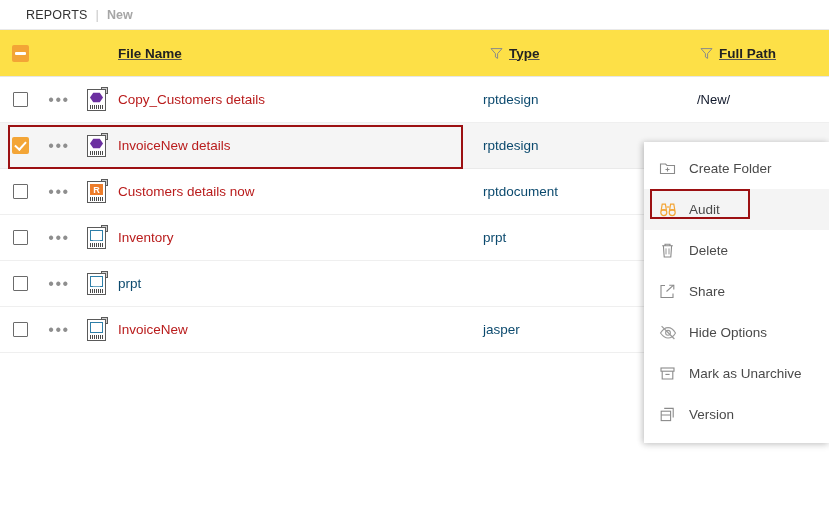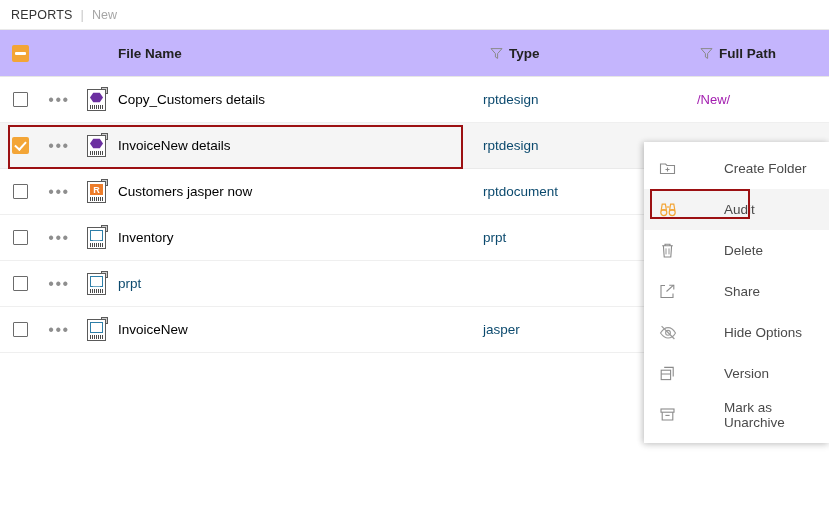--- a/index.html
+++ b/index.html
@@ -15,49 +15,51 @@
     color: #555;
     overflow: hidden;
     position: relative;
   }
 
   
   .breadcrumb {
     height: 29px;
     display: flex;
     align-items: center;
-    padding-left: 11px;
+    padding-left: 26px;
     background: #ffffff;
     box-sizing: border-box;
   }
   .crumb-root {
     font-size: 12.5px;
     color: #333333;
     letter-spacing: .2px;
   }
   .crumb-sep {
     color: #c9c9c9;
     margin: 0 8px;
     font-size: 13px;
   }
   .crumb-current {
     font-size: 12.5px;
     color: #a6a6a6;
+    font-weight: bold;
   }
 
   
   .table {
     border-top: 1px solid #e9e9e9;
   }
   .thead {
     height: 47px;
-    background: #c4b5fd;
+    background: #fde047;
     border-bottom: 1px solid #e6e6e6;
     display: flex;
     box-sizing: border-box;
+    text-decoration: underline;
   }
   .col-check { width: 40px; display: flex; align-items: center; justify-content: center; flex: none; }
   .col-dots  { width: 38px; display: flex; align-items: center; justify-content: center; flex: none; }
   .col-icon  { width: 40px; display: flex; align-items: center; justify-content: center; flex: none; }
   .col-name  { width: 365px; flex: none; display: flex; align-items: center; }
   .col-type  { width: 210px; flex: none; display: flex; align-items: center; }
   .col-path  { width: 170px; flex: none; display: flex; align-items: center; }
 
   .th-label {
     font-weight: bold;
@@ -138,22 +140,22 @@
     position: relative;
   }
   .row.selected {
     background: #f5f5f5;
     border-bottom-color: #eaeaea;
   }
   .cell-text {
     color: #0c4a6e;
     font-size: 13.5px;
   }
-  .name-text { color: #000000; font-size: 13.5px; }
-  .path-text { color: #a21caf; font-size: 13px; padding-left: 4px; }
+  .name-text { color: #b91c1c; font-size: 13.5px; }
+  .path-text { color: #0f172a; font-size: 13px; padding-left: 4px; }
 
   
   .sel-outline {
     position: absolute;
     left: 8px;
     top: 125px;
     width: 455px;
     height: 44px;
     border: 2px solid #9c1012;
     box-sizing: border-box;
@@ -221,21 +223,20 @@
     padding: 6px 0 8px 0;
     box-sizing: border-box;
   }
   .mi {
     height: 41px;
     display: flex;
     align-items: center;
     padding-left: 15px;
     box-sizing: border-box;
     position: relative;
-    gap: 35px;
   }
   .mi.highlight {
     background: #f4f4f4;
   }
   .mi-ico {
     width: 30px;
     flex: none;
     display: flex;
     align-items: center;
   }
@@ -353,21 +354,21 @@
     </div>
     <div class="col-icon">
       <div class="fico">
         <div class="corner"></div>
         <div class="page"></div>
         <div class="glyph glyph-r">R</div>
         <div class="barcode"></div>
       </div>
     </div>
     <div class="col-name">
-      <span class="name-text">Customers jasper now</span>
+      <span class="name-text">Customers details now</span>
     </div>
     <div class="col-type">
       <span class="cell-text">rptdocument</span>
     </div>
     <div class="col-path">
       <span class="path-text"></span>
     </div>
   </div>
 
   <div class="row">
@@ -506,32 +507,32 @@
         <circle cx="9" cy="8.8" r="2.4" fill="none" stroke="#9a9a9a" stroke-width="1.1"></circle>
         <path d="M2.6 2.2 L15.4 15" stroke="#9a9a9a" stroke-width="1.2"></path>
       </svg>
     </div>
     <span class="mi-label">Hide Options</span>
   </div>
 
   <div class="mi">
     <div class="mi-ico">
       <svg width="17" height="17" viewBox="0 0 17 17">
+        <rect x="2" y="3" width="13" height="3.2" fill="none" stroke="#8a8a8a" stroke-width="1.1"></rect>
+        <path d="M3.2 6.2 V14 H13.8 V6.2" fill="none" stroke="#8a8a8a" stroke-width="1.1"></path>
+        <path d="M6.4 9.4 H10.6" stroke="#8a8a8a" stroke-width="1.1"></path>
+      </svg>
+    </div>
+    <span class="mi-label">Mark as Unarchive</span>
+  </div>
+
+  <div class="mi">
+    <div class="mi-ico">
+      <svg width="17" height="17" viewBox="0 0 17 17">
         <path d="M5.2 2.4 H14.2 V11.4" fill="none" stroke="#8a8a8a" stroke-width="1.1"></path>
         <rect x="2.2" y="5.2" width="9.4" height="9.4" fill="none" stroke="#8a8a8a" stroke-width="1.1"></rect>
         <path d="M2.2 9 H11.6" stroke="#8a8a8a" stroke-width="1"></path>
       </svg>
     </div>
     <span class="mi-label">Version</span>
   </div>
 
-  <div class="mi">
-    <div class="mi-ico">
-      <svg width="17" height="17" viewBox="0 0 17 17">
-        <rect x="2" y="3" width="13" height="3.2" fill="none" stroke="#8a8a8a" stroke-width="1.1"></rect>
-        <path d="M3.2 6.2 V14 H13.8 V6.2" fill="none" stroke="#8a8a8a" stroke-width="1.1"></path>
-        <path d="M6.4 9.4 H10.6" stroke="#8a8a8a" stroke-width="1.1"></path>
-      </svg>
-    </div>
-    <span class="mi-label">Mark as Unarchive</span>
-  </div>
-
 </div>
 
 </body></html>

